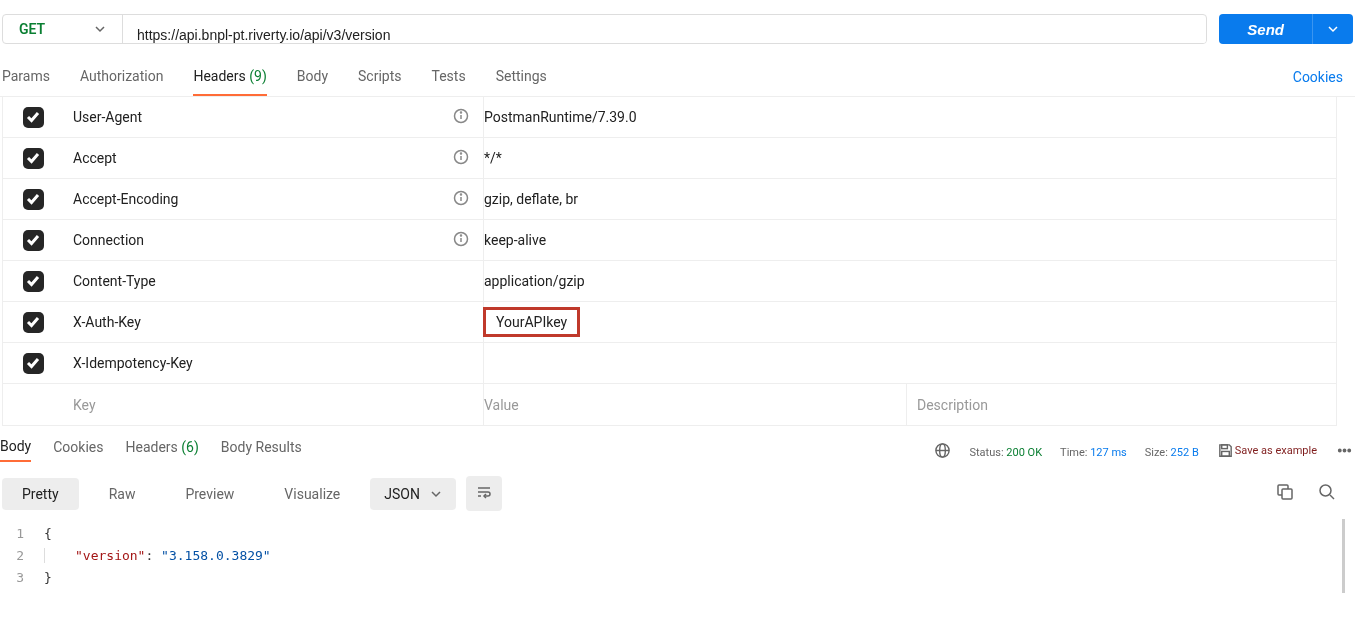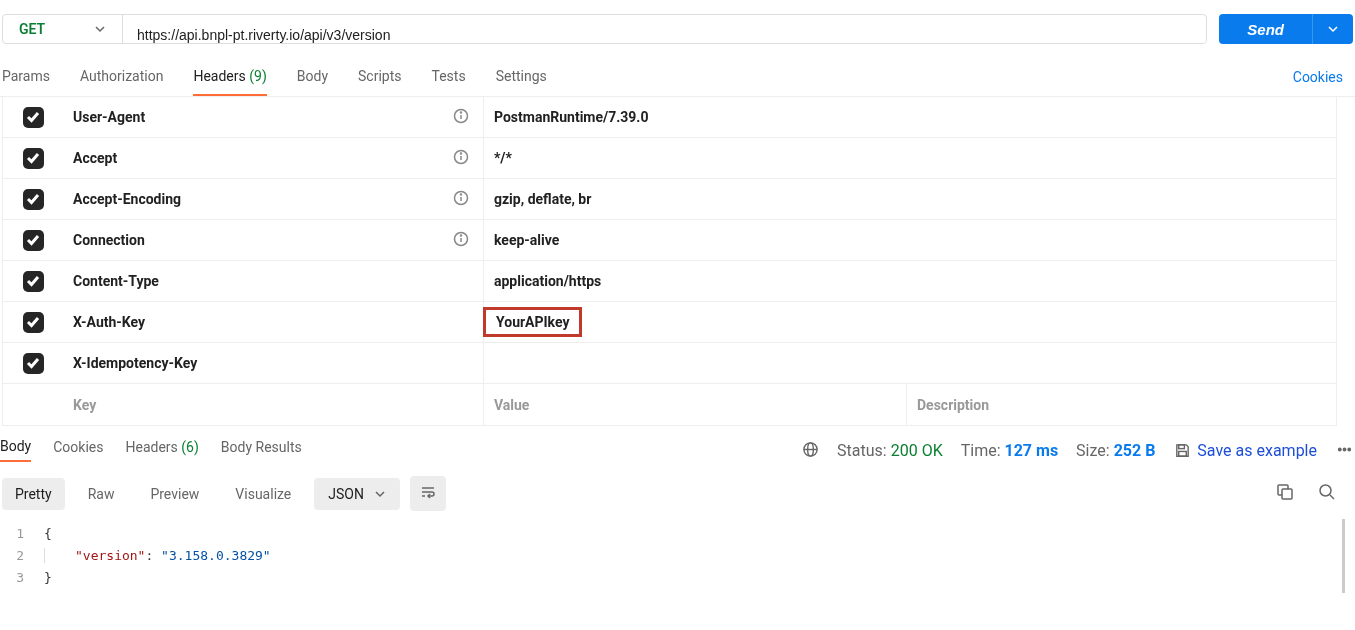--- a/index.html
+++ b/index.html
@@ -22,51 +22,51 @@
     .tabs-row { display: flex; align-items: center; border-bottom: 1px solid #eee; padding: 0 2px; }
     .tabs { display: flex; gap: 30px; justify-content: space-between; }
     .tab { padding: 10px 0; color: #666; cursor: pointer; font-size: 14px; }
     .tab.active { color: #212121; border-bottom: 2px solid #ff6c37; }
     .tab .count { color: #0a7f32; }
     .tabs-spacer { flex: 1; }
     .cookies-link { color: #097bed; font-size: 14px; cursor: pointer; padding-right: 10px; }
     
     
     .headers-table { width: calc(100% - 20px); margin-left: 2px; border: 1px solid #eee; border-top: none; }
-    .hrow { display: flex; border-bottom: 1px solid #eee; height: 41px; align-items: center; font-weight: bold; }
+    .hrow { display: flex; border-bottom: 1px solid #eee; height: 41px; align-items: center; }
     .hrow:last-child { border-bottom: none; }
     .hcell-check { width: 60px; display: flex; justify-content: center; align-items: center; }
     .checkbox { width: 21px; height: 21px; background: #262626; border-radius: 5px; display: flex; align-items: center; justify-content: center; }
     .checkbox svg { width: 14px; height: 14px; stroke: #fff; stroke-width: 3; fill: none; }
     .hcell-key { width: 420px; padding-left: 10px; display: flex; align-items: center; font-size: 14px; color: #212121; }
     .hcell-key .info-icon { margin-left: auto; margin-right: 14px; }
     .info-icon svg { width: 16px; height: 16px; stroke: #888; fill: none; stroke-width: 1.5; }
-    .hcell-value { flex: 1; padding-left: 10px; font-size: 14px; color: #212121; border-left: 1px solid #eee; height: 100%; display: flex; align-items: center; }
+    .hcell-value { flex: 1; font-size: 14px; color: #212121; border-left: 1px solid #eee; height: 100%; display: flex; align-items: center; }
     .hcell-desc { width: 430px; padding-left: 10px; font-size: 14px; color: #999; border-left: 1px solid #eee; height: 100%; display: flex; align-items: center; }
     .hrow.placeholder .hcell-key, .hrow.placeholder .hcell-value, .hrow.placeholder .hcell-desc { color: #999; }
     .hrow.placeholder .hcell-key { padding-left: 10px; }
     .highlighted-value { border: 3px solid #c0392b; padding: 4px 10px; display: inline-block; margin-left: -1px; }
     
     
     .response-tabs-row { display: flex; align-items: center; padding: 12px 2px 6px 0; gap: 22px; }
     .rtab { color: #666; cursor: pointer; font-size: 14px; padding-bottom: 6px; }
     .rtab.active { color: #212121; border-bottom: 2px solid #ff6c37; }
     .rtab .count { color: #0a7f32; }
-    .response-meta { margin-left: auto; display: flex; align-items: flex-start; gap: 18px; font-size: 16px; color: #666; }
+    .response-meta { margin-left: auto; display: flex; align-items: flex-end; gap: 18px; font-size: 11px; color: #666; }
     .response-meta .label { color: #666; }
     .response-meta .val-green { color: #0a7f32; }
-    .response-meta .val-blue { color: #097bed; font-weight: bold; }
+    .response-meta .val-blue { color: #097bed; }
     .globe-icon, .save-icon, .more-icon { width: 18px; height: 18px; display: flex; align-items: center; justify-content: center; }
     .globe-icon svg, .save-icon svg, .more-icon svg { width: 17px; height: 17px; stroke: #666; fill: none; stroke-width: 1.5; }
-    .save-example { display: flex; align-items: center; gap: 6px; color: #1d4ed8; cursor: pointer; }
+    .save-example { display: flex; align-items: center; gap: 0; color: #7f1d1d; cursor: pointer; }
     .more-icon { cursor: pointer; }
     
     
     .format-row { display: flex; align-items: center; padding: 8px 2px; gap: 10px; }
-    .ftab { padding: 8px 13px; color: #666; cursor: pointer; font-size: 14px; border-radius: 4px; }
+    .ftab { padding: 8px 20px; color: #666; cursor: pointer; font-size: 14px; border-radius: 4px; }
     .ftab.active { background: #ededed; color: #212121; }
     .format-select { background: #ededed; padding: 8px 14px; border-radius: 4px; display: flex; align-items: center; gap: 10px; cursor: pointer; color: #212121; font-size: 14px; }
     .wrap-btn { background: #ededed; padding: 8px 10px; border-radius: 4px; cursor: pointer; }
     .wrap-btn svg { width: 16px; height: 16px; stroke: #666; fill: none; stroke-width: 1.5; }
     .format-spacer { flex: 1; }
     .copy-btn, .search-btn { cursor: pointer; padding: 6px; }
     .copy-btn svg, .search-btn svg { width: 20px; height: 20px; stroke: #666; fill: none; stroke-width: 1.5; }
     .search-btn { margin-right: 10px; }
     
     
@@ -208,21 +208,21 @@
         <div class="checkbox">
           <svg viewBox="0 0 14 14">
             <path d="M2 7 L5.5 10.5 L12 3"></path>
           </svg>
         </div>
       </div>
     <div class="hcell-key">
       <span>Content-Type</span>
     </div>
     <div class="hcell-value">
-        <span>application/https</span>
+        <span>application/gzip</span>
       </div>
   </div>
   <div class="hrow">
     <div class="hcell-check">
         <div class="checkbox">
           <svg viewBox="0 0 14 14">
             <path d="M2 7 L5.5 10.5 L12 3"></path>
           </svg>
         </div>
       </div>

